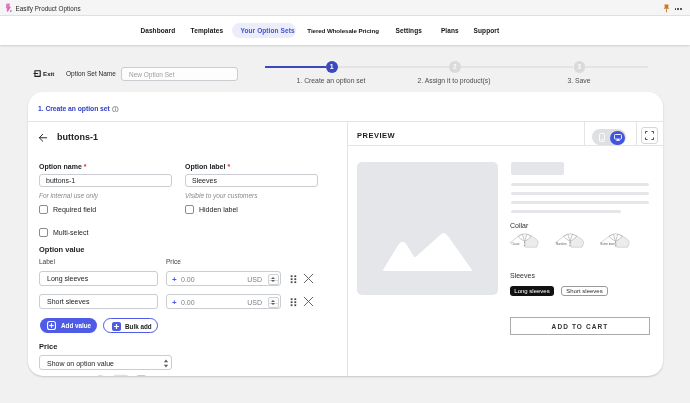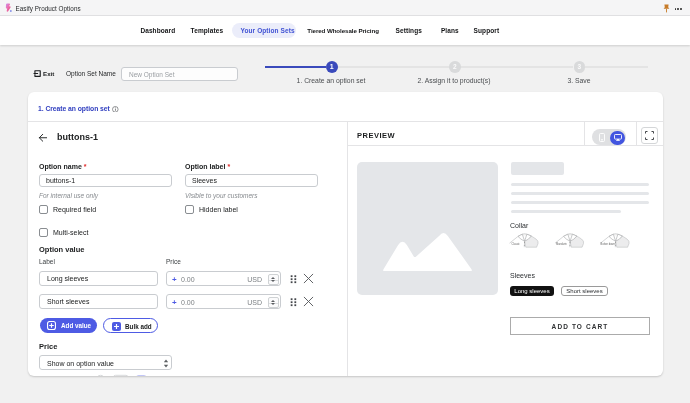--- a/index.html
+++ b/index.html
@@ -25,21 +25,21 @@
 
   
   .stepline { position:absolute; top:66px; height:1.5px; background:#e4e4e4; }
   .stepline.blue { background:#3a4abc; height:2.2px; top:65.7px; }
   .stepc { position:absolute; border-radius:50%; text-align:center; }
   .stepc.blue { width:12.5px; height:12.5px; top:60.6px; background:#3a4abc; color:#fff; font-size:7px; font-weight:700; line-height:12.5px; }
   .stepc.gray { width:11.5px; height:11.5px; top:61px; background:#d9dadb; color:#fbfbfb; font-size:6.5px; font-weight:700; line-height:11.5px; }
   .steplab { position:absolute; top:76.5px; font-size:6.8px; color:#4a4d50; white-space:nowrap; }
 
   
-  #card { position:absolute; left:28px; top:92px; width:635px; height:284px; background:#fff; border-radius:6px; box-shadow:0 1px 2px rgba(0,0,0,.18); overflow:hidden; }
+  #card { position:absolute; left:28px; top:92px; width:635px; height:284px; background:#fff; border-radius:15px; box-shadow:0 1px 2px rgba(0,0,0,.18); overflow:hidden; }
   #card-h { position:absolute; left:0; top:0; width:635px; height:30px; border-bottom:1px solid #e4e4e6; }
   #card-h .t { position:absolute; left:10px; top:12.6px; font-size:6.8px; font-weight:700; color:#3240c0; letter-spacing:-.05px; }
   #vdiv { position:absolute; left:319px; top:30px; width:1px; height:268px; background:#e4e4e6; }
 
   
   .backrow { position:absolute; left:0; top:30px; width:319px; height:24px; }
   .backrow .t { position:absolute; left:29px; top:10.3px; font-size:9px; font-weight:700; color:#202223; }
   .flabel { position:absolute; font-size:7px; font-weight:700; color:#202223; }
   .req { color:#e02a2a; font-weight:700; }
   .finput { position:absolute; width:133px; height:13px; border:1px solid #c9ccd0; border-radius:3px; background:#fff; font-size:7px; color:#202223; line-height:12px; padding-left:6px; }

